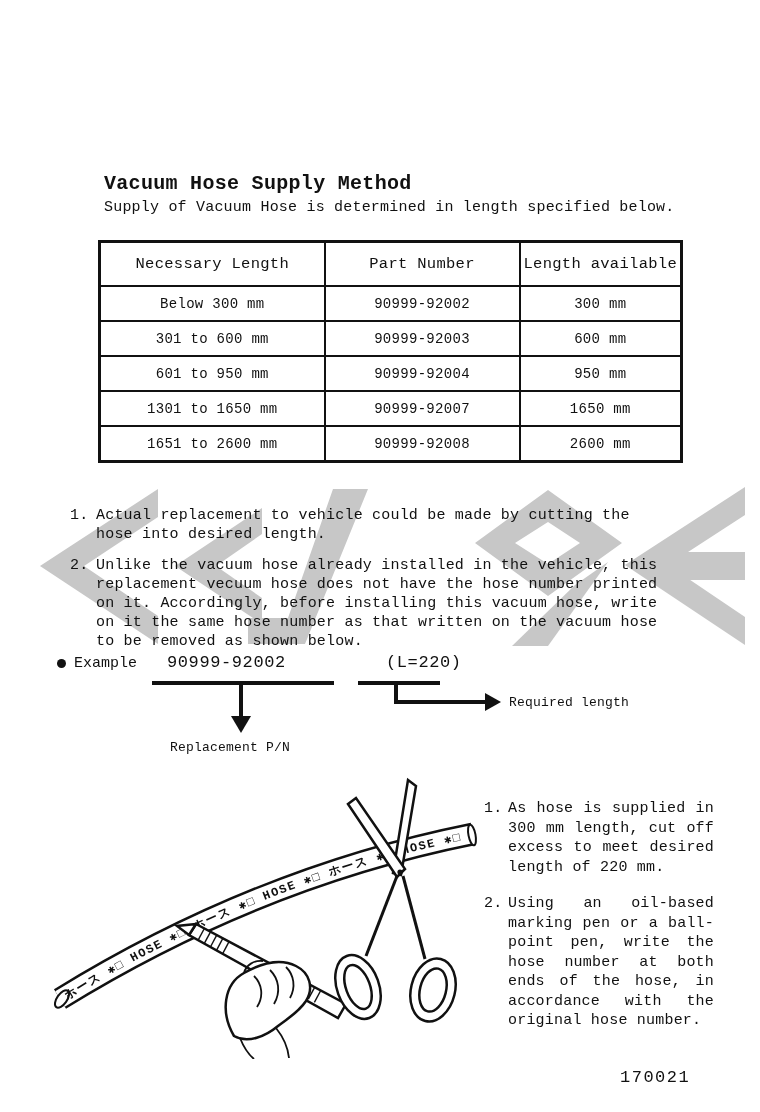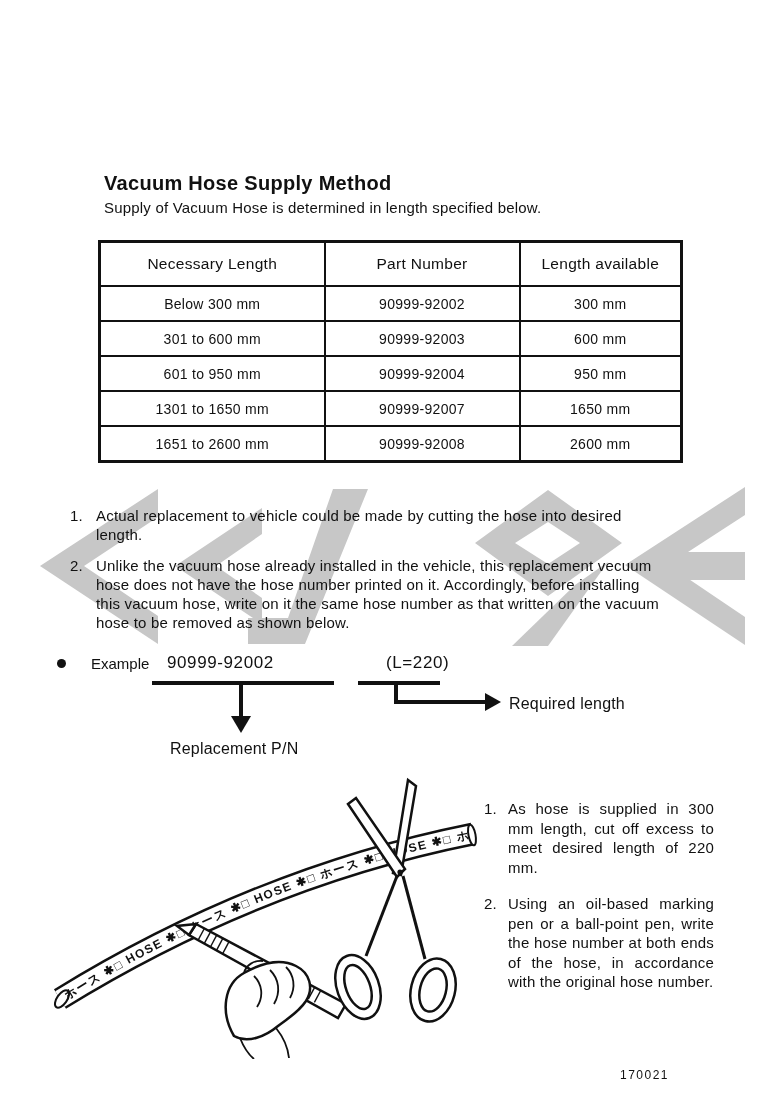--- a/index.html
+++ b/index.html
@@ -1,18 +1,18 @@
 <!DOCTYPE html>
 <html><head>
 <meta charset="utf-8">
 <style>
   html,body{margin:0;padding:0;background:#fff;}
   #page{
     position:relative; width:760px; height:1112px; background:#fff;
-    font-family:Liberation Sans, sans-serif; color:#111;
+    font-family:Liberation Mono, monospace; color:#111;
     overflow:hidden;
   }
   .abs{position:absolute;}
   
   #wm{position:absolute;left:0;top:0;z-index:0;}
   .wm{fill:#c7c7c7;}
   
   .title{font-size:20px;font-weight:bold;letter-spacing:.3px;}
   .subtitle{font-size:15px;letter-spacing:.2px;}
   
@@ -21,32 +21,32 @@
   table.supply{border-width:3px;}
   table.supply th{height:40px;font-weight:normal;font-size:15.5px;letter-spacing:.3px;}
   table.supply td{height:31px;text-align:center;font-size:14px;letter-spacing:.3px;}
   
   .note{display:flex; margin-bottom:12px; font-size:15px; line-height:19px; letter-spacing:.2px;}
   .note .num{width:26px; flex:0 0 26px;}
   .note .txt{flex:1;}
   .z2{z-index:2;}
   
   .bullet{width:9px;height:9px;border-radius:50%;background:#111;}
-  .ex-label{font-size:15px;margin-left:17px;}
+  .ex-label{font-size:15px;}
   .ex-pn{font-size:17px;letter-spacing:.6px;}
   .bar{background:#111;}
   .arrow-down{width:0;height:0;border-left:10px solid transparent;border-right:10px solid transparent;border-top:17px solid #111;}
   .arrow-right{width:0;height:0;border-top:9px solid transparent;border-bottom:9px solid transparent;border-left:16px solid #111;}
-  .caption{font-size:16px;letter-spacing:.2px;}
+  .caption{font-size:13px;letter-spacing:.2px;}
   
   .steps{width:230px;}
   .step{display:flex; font-size:15px; line-height:19.5px; margin-bottom:17px; letter-spacing:.2px;}
   .step .num{width:24px;flex:0 0 24px;}
   .step .txt{flex:1;text-align:justify;}
-  .footer-num{font-size:12px;letter-spacing:1.5px;}
+  .footer-num{font-size:17px;letter-spacing:1.5px;}
   svg .ink{stroke:#111;fill:none;}
 </style>
 </head>
 <body>
 
 <div id="page">
 
   <svg id="wm" width="760" height="1112" viewBox="0 0 760 1112" aria-hidden="true">
     <path class="wm" d="M158,489 L40,566 L158,644 L158,616 L84,566 L158,517 Z"></path>
     <path class="wm" d="M262,508 L175,566 L262,624 L262,598 L216,566 L262,534 Z"></path>

